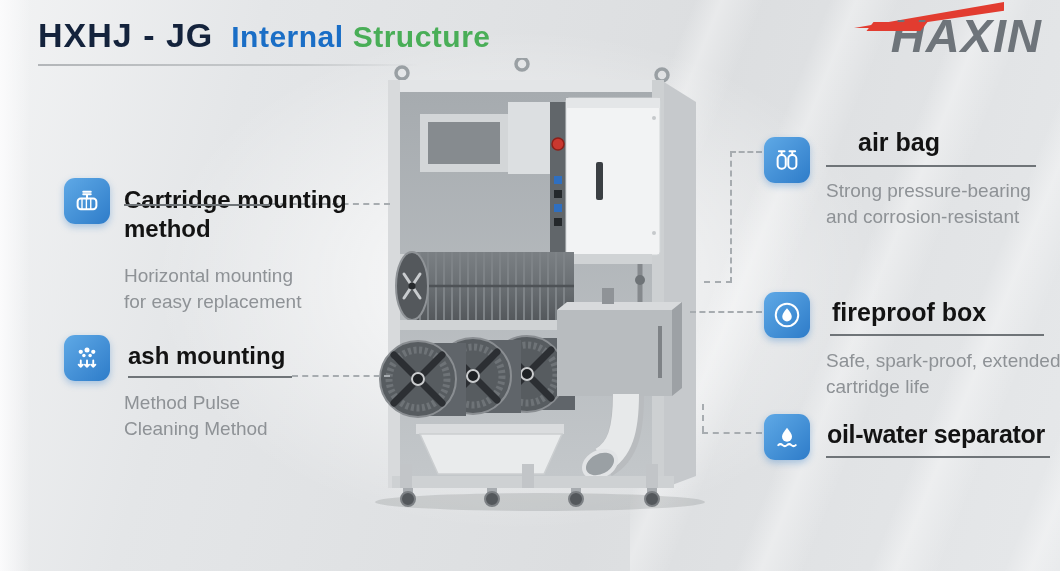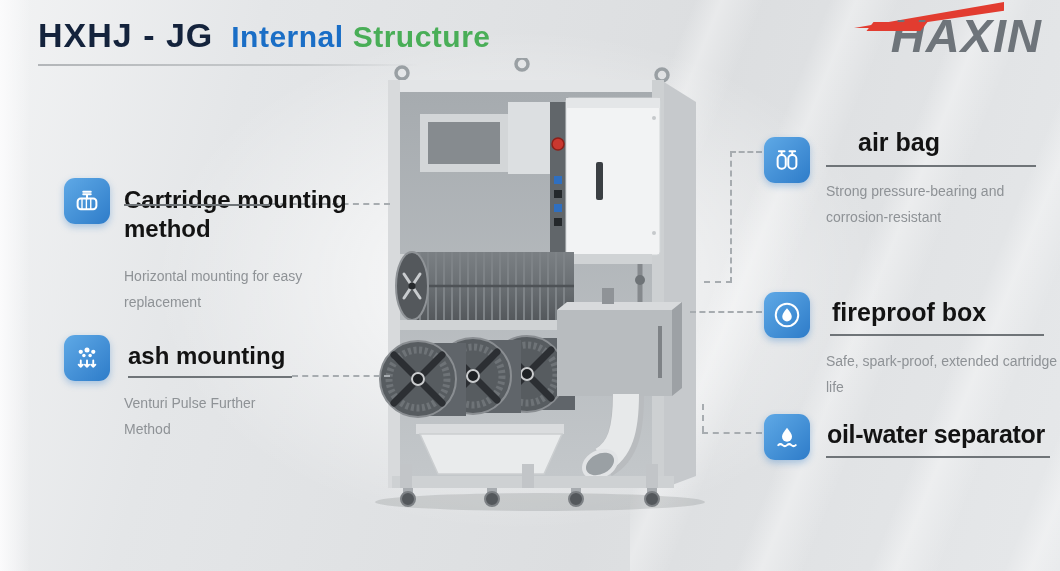--- a/index.html
+++ b/index.html
@@ -23,21 +23,21 @@
   .logo{right:18px;top:6px;height:58px;display:flex;align-items:center;}
   .logo-text{font-size:47px;font-weight:700;font-style:italic;color:#6e747a;letter-spacing:1px;position:relative;z-index:2;}
   .logo-swoosh{position:absolute;right:38px;top:-4px;width:150px;height:26px;background:#e23c30;z-index:1;
         clip-path:polygon(100% 0,0 100%,22% 100%,100% 34%);}
   .logo-swoosh2{position:absolute;right:118px;top:16px;width:54px;height:9px;background:#e23c30;z-index:3;
         transform:skewX(-38deg);}
   
   .icon-badge{width:46px;height:46px;border-radius:11px;display:flex;align-items:center;justify-content:center;
         background:linear-gradient(135deg,#5fa9e6 0%,#2e7cc9 100%);box-shadow:0 3px 7px rgba(46,124,201,.35);}
   .co-title{font-weight:700;color:#131313;}
-  .co-desc{color:#8e9296;font-size:14px;line-height:26px;}
+  .co-desc{color:#8e9296;font-size:19px;line-height:26px;}
   .u-line{height:2px;background:#6f7478;}
   .dash-h{border-top:2px dashed #a7acb0;height:0;}
   .dash-v{border-left:2px dashed #a7acb0;width:0;}
 </style>
 </head>
 <body>
 
 <div class="canvas">
 
   <div class="abs glow"></div>
@@ -208,21 +208,21 @@
       </g>
       <g fill="none" stroke="#fff" stroke-width="1.5" stroke-linecap="round">
         <path d="M7 14v5M7 19l-1.7-1.7M7 19l1.7-1.7"></path>
         <path d="M12 14v5M12 19l-1.7-1.7M12 19l1.7-1.7"></path>
         <path d="M17 14v5M17 19l-1.7-1.7M17 19l1.7-1.7"></path>
       </g>
     </svg>
   </div>
   <div class="abs co-title" style="left:128px;top:342px;font-size:24px;">ash mounting</div>
   <div class="abs u-line" style="left:128px;top:376px;width:164px;"></div>
-  <div class="abs co-desc" style="left:124px;top:390px;width:160px;">Venturi Pulse Further Method</div>
+  <div class="abs co-desc" style="left:124px;top:390px;width:160px;">Method Pulse Cleaning Method</div>
 
   <div class="abs icon-badge" style="left:764px;top:137px;">
     <svg viewBox="0 0 24 24" width="30" height="30">
       <g fill="none" stroke="#fff" stroke-width="1.6" stroke-linecap="round">
         <rect x="4.5" y="8" width="6.5" height="11" rx="3"></rect>
         <rect x="13" y="8" width="6.5" height="11" rx="3"></rect>
         <path d="M7.7 8V5M16.2 8V5M5.5 5h4.5M14 5h4.5"></path>
       </g>
     </svg>
   </div>

